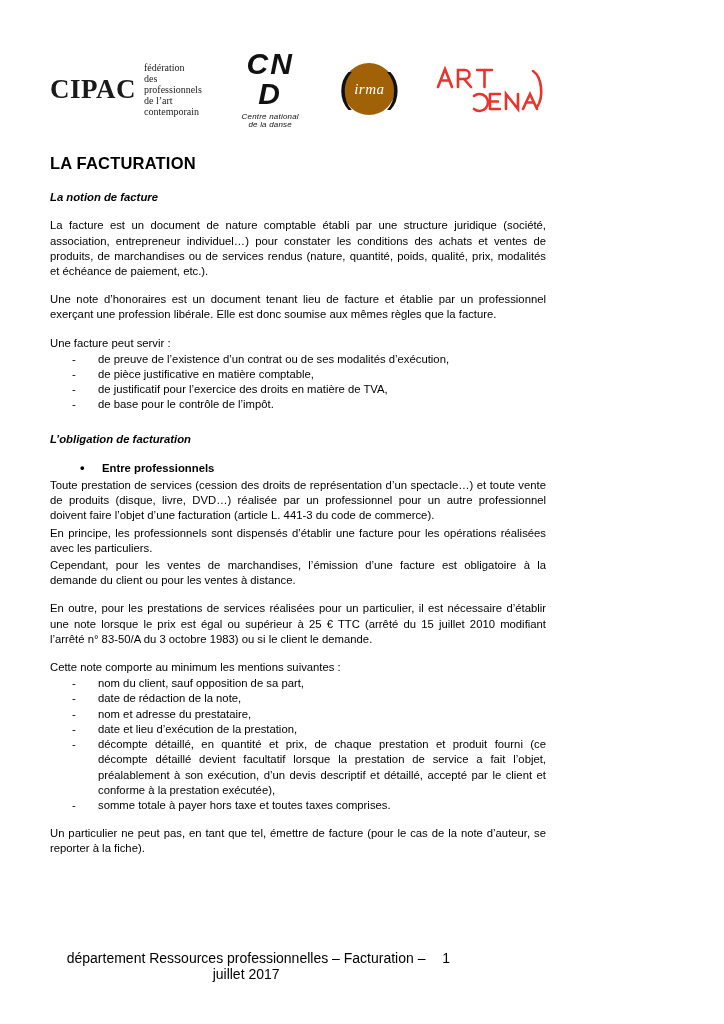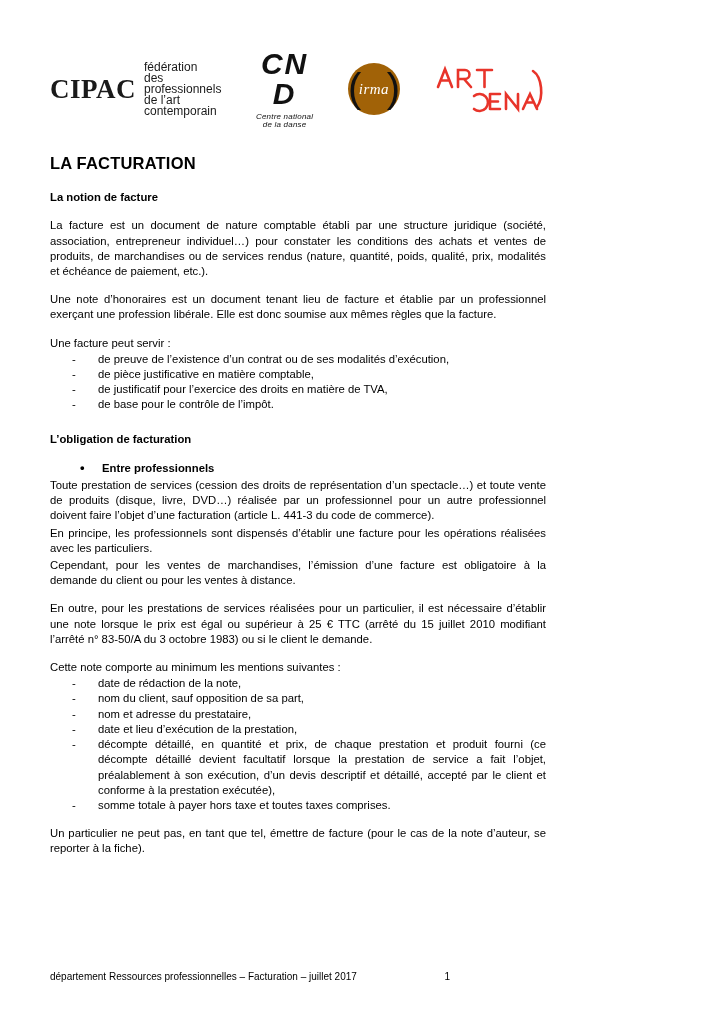--- a/index.html
+++ b/index.html
@@ -41,24 +41,24 @@
     gap: 8px;
   }
   .logo-cipac .mark {
     font-family: "Liberation Serif", serif;
     font-weight: bold;
     font-size: 27px;
     letter-spacing: 0.5px;
     color: #1a1a1a;
   }
   .logo-cipac .sub {
-    font-size: 12px;
+    font-size: 10px;
     line-height: 11px;
     color: #1a1a1a;
-    font-family: Liberation Sans, sans-serif;
+    font-family: Liberation Serif, serif;
   }
 
   .logo-cnd {
     text-align: center;
     line-height: 1;
     font-style: italic;
   }
   .logo-cnd .mark {
     font-family: "Liberation Sans", sans-serif;
     font-weight: bold;
@@ -122,20 +122,21 @@
   h1.doc-title {
     font-size: 16.5px;
     font-weight: bold;
     margin: 26px 0 0 0;
     letter-spacing: 0.2px;
   }
   h2.section {
     font-size: 11.3px;
     font-weight: bold;
     margin: 19px 0 0 0;
+    font-style: italic;
   }
   p.para {
     margin: 13px 0 0 0;
   }
   p.tight {
     margin: 2px 0 0 0;
   }
   ul.dash-list {
     list-style: none;
     margin: 1px 0 0 0;
@@ -170,24 +171,25 @@
     top: -1px;
     font-size: 13px;
   }
 
   
   .footer {
     position: absolute;
     left: 50px;
     right: 50px;
     bottom: 42px;
-    font-size: 10px;
+    font-size: 14px;
     display: flex;
     justify-content: space-between;
     align-items: baseline;
+    text-align: center;
   }
   .footer .page-num {
     padding-right: 96px;
   }
 </style>
 </head>
 <body>
 
 <div class="page">
 
@@ -259,22 +261,22 @@
     <p class="tight">Toute prestation de services (cession des droits de représentation d’un spectacle…) et toute vente de produits (disque, livre, DVD…) réalisée par un professionnel pour un autre professionnel doivent faire l’objet d’une facturation (article L. 441-3 du code de commerce).</p>
 
     <p class="tight">En principe, les professionnels sont dispensés d’établir une facture pour les opérations réalisées avec les particuliers.</p>
     <p class="tight">Cependant, pour les ventes de marchandises, l’émission d’une facture est obligatoire à la demande du client ou pour les ventes à distance.</p>
 
     <p class="para">En outre, pour les prestations de services réalisées pour un particulier, il est nécessaire d’établir une note lorsque le prix est égal ou supérieur à 25 € TTC (arrêté du 15 juillet 2010 modifiant l’arrêté n° 83-50/A du 3 octobre 1983) ou si le client le demande.</p>
 
     <p class="para">Cette note comporte au minimum les mentions suivantes :</p>
 
     <ul class="dash-list">
+      <li>nom du client, sauf opposition de sa part,</li>
       <li>date de rédaction de la note,</li>
-      <li>nom du client, sauf opposition de sa part,</li>
       <li>nom et adresse du prestataire,</li>
       <li>date et lieu d’exécution de la prestation,</li>
       <li>décompte détaillé, en quantité et prix, de chaque prestation et produit fourni (ce décompte détaillé devient facultatif lorsque la prestation de service a fait l’objet, préalablement à son exécution, d’un devis descriptif et détaillé, accepté par le client et conforme à la prestation exécutée),</li>
       <li>somme totale à payer hors taxe et toutes taxes comprises.</li>
     </ul>
 
     <p class="para">Un particulier ne peut pas, en tant que tel, émettre de facture (pour le cas de la note d’auteur, se reporter à la fiche).</p>
   </div>
 
   <div class="footer">

